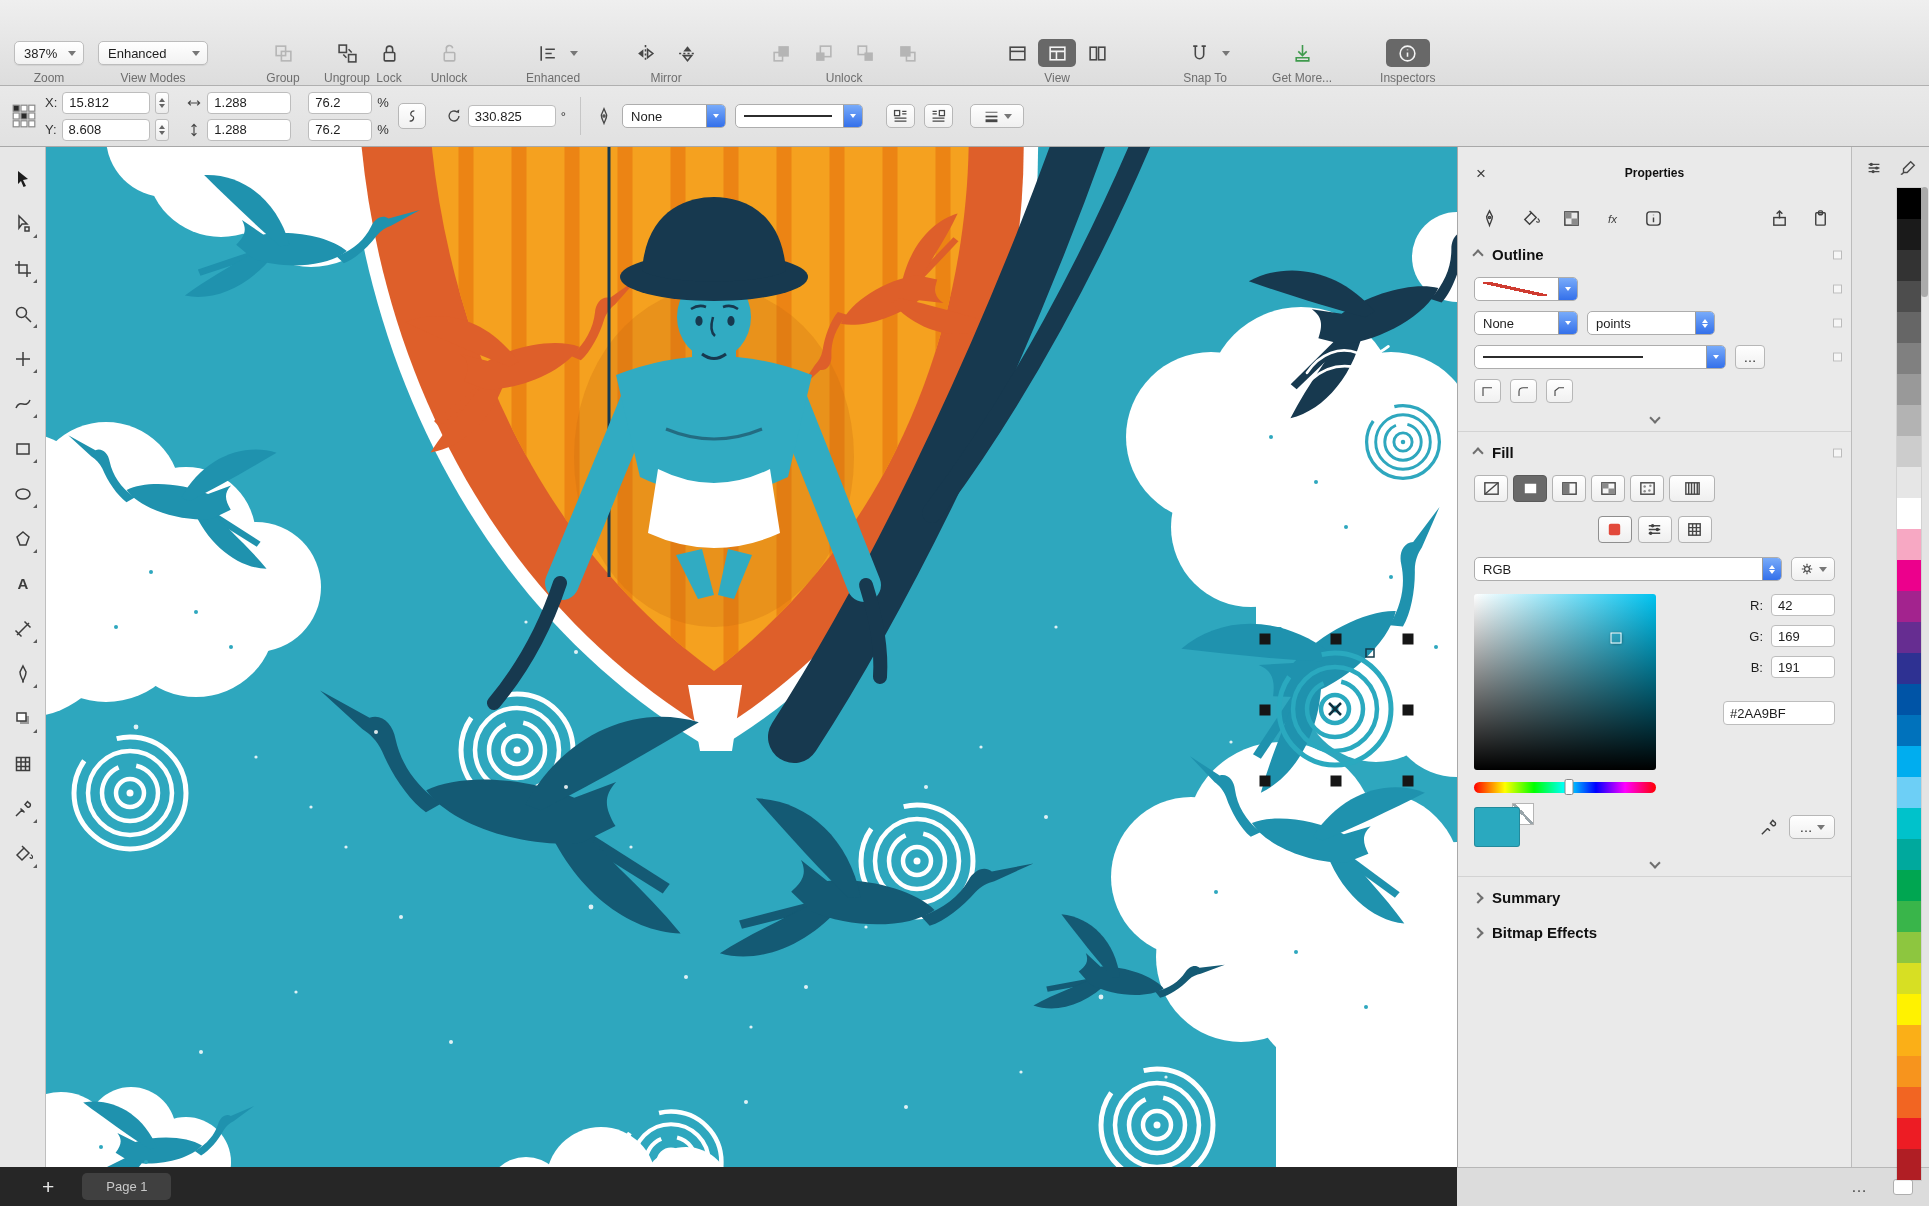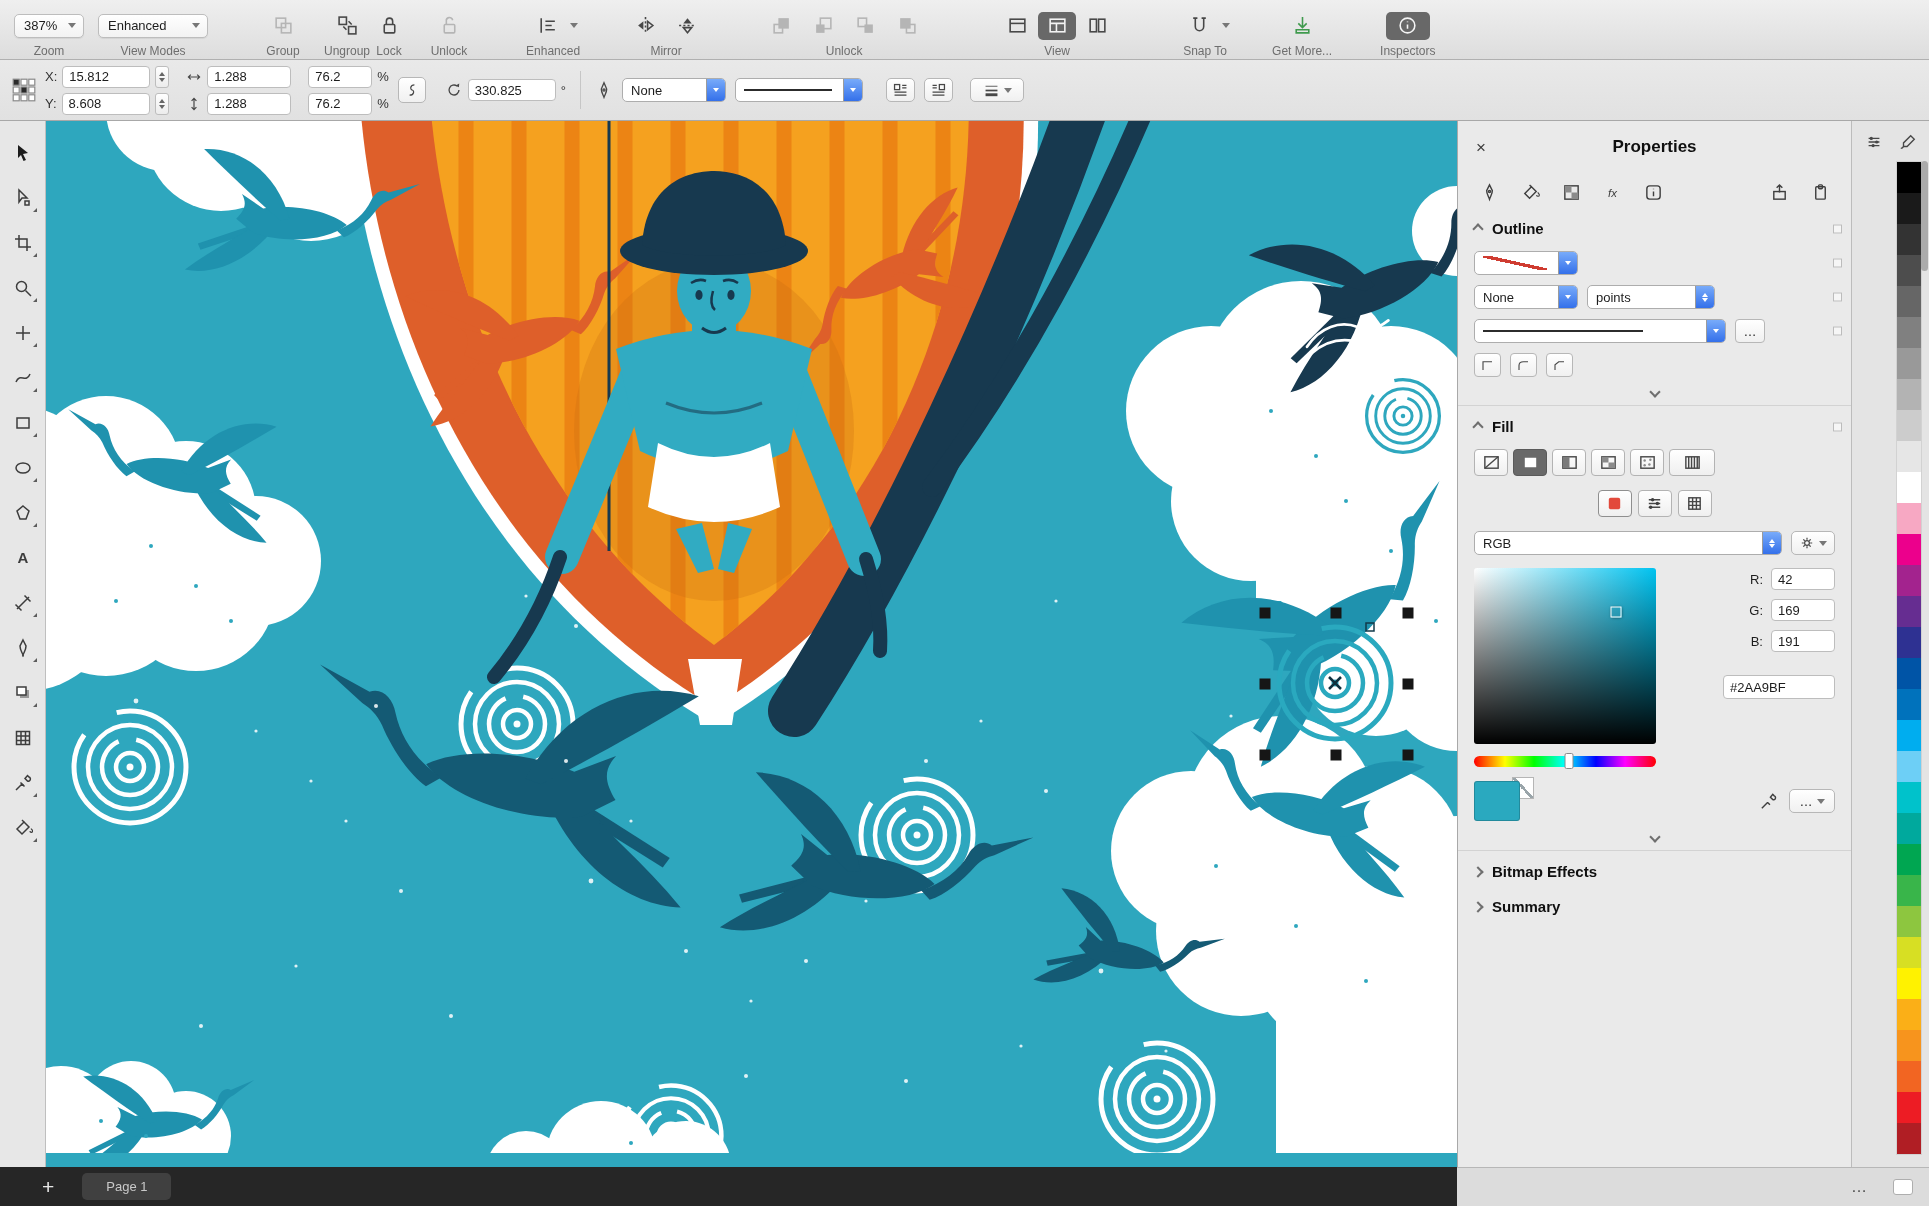--- a/index.html
+++ b/index.html
@@ -1,21 +1,21 @@
 <!DOCTYPE html>
 <html style="--c-teal: #2EA7BE; --c-white: #FFFFFF; --c-navy: #17394F; --c-bird-dark: #145A74; --c-bird-mid: #1F92AE; --c-skin: #31ABC2; --c-orange: #F5A11F; --c-orange-stripe: #EC8414; --c-orange-deep: #DE5F2A; --c-selected-fill: #2AA9BF; --c-accent-blue: #3B77EE; --c-picker-red: #E2493B;"><head>
 <meta charset="utf-8">
 <style>
 *{margin:0;padding:0;box-sizing:border-box}
 html,body{width:1929px;height:1206px;overflow:hidden}
 body{font-family:"Liberation Sans","DejaVu Sans",sans-serif;background:#e0e0e0}
 .app{width:1929px;height:1206px;display:flex;flex-direction:column}
 
 
-.toolbar{height:60px;background:linear-gradient(#efefef,#dddddd);border-bottom:1px solid #b0b0b0;display:flex;align-items:center;padding:9px 14px 0;flex:none}
+.toolbar{height:86px;background:linear-gradient(#efefef,#dddddd);border-bottom:1px solid #b0b0b0;display:flex;align-items:flex-end;padding:9px 14px 0;flex:none}
 .tgroup{display:flex;flex-direction:column;align-items:center}
 .trow{display:flex;align-items:center;gap:4px;height:30px}
 .tlabel{font-size:12px;color:#6e6e6e;margin-top:3px;white-space:nowrap}
 .tbtn{width:38px;height:28px;display:flex;align-items:center;justify-content:center;border-radius:5px}
 .tbtn.dark{background:#686868}
 .tbtn.dark .ic{stroke:#f4f4f4}
 .tbtn.disabled .ic{stroke:#b5b5b5}
 .ic{width:21px;height:21px;fill:none;stroke:#474747;stroke-width:1.5}
 .macsel{height:24px;background:linear-gradient(#ffffff,#f2f2f2);border:1px solid #bdbdbd;border-radius:5px;display:flex;align-items:center;font-size:13px;color:#1d1d1d;padding:0 7px 0 9px;box-shadow:0 1px 1px rgba(0,0,0,.07);gap:10px;white-space:nowrap}
 .chev{width:0;height:0;border-left:4px solid transparent;border-right:4px solid transparent;border-top:5px solid #777}
@@ -42,21 +42,21 @@
 .toolbox{width:46px;background:#e7e7e7;border-right:1px solid #bfbfbf;display:flex;flex-direction:column;align-items:center;padding-top:12px;gap:5px;flex:none}
 .tool{width:36px;height:40px;display:flex;align-items:center;justify-content:center;position:relative}
 .tool .ic{stroke:#3d3d3d;width:20px;height:20px}
 .fly{position:absolute;right:4px;bottom:6px;width:0;height:0;border-left:4px solid transparent;border-bottom:4px solid #5c5c5c}
 .canvas{width:1411px;flex:none;position:relative;overflow:hidden;background:#2EA7BE}
 
 
 .panel{width:394px;background:#eaeaea;border-left:1px solid #a9a9a9;flex:none;font-size:13px;color:#1d1d1d;display:flex;flex-direction:column;overflow:hidden}
 .phead{height:52px;display:flex;align-items:center;justify-content:center;position:relative;flex:none}
 .pclose{position:absolute;left:18px;font-size:17px;color:#3c3c3c;line-height:1}
-.ptitle{font-weight:bold;font-size:17px;color:#101010}
+.ptitle{font-weight:bold;font-size:12px;color:#101010}
 .ptabs{height:38px;display:flex;align-items:center;padding:0 18px;gap:15px;flex:none}
 .ptab{width:26px;height:24px;display:flex;align-items:center;justify-content:center;border-radius:4px}
 .ptab .ic{width:19px;height:19px;stroke:#3f3f3f}
 .mla{margin-left:auto}
 .shead{display:flex;align-items:center;gap:10px;padding:9px 16px;font-weight:bold;font-size:15px;color:#101010;position:relative}
 .carat{width:8px;height:8px;border-left:2px solid #6f6f6f;border-bottom:2px solid #6f6f6f;flex:none}
 .carat.up{transform:rotate(135deg)}
 .carat.down{transform:rotate(-45deg)}
 .carat.right{transform:rotate(225deg)}
 .srow{display:flex;align-items:center;gap:9px;padding:5px 16px;position:relative}
@@ -975,25 +975,25 @@
             </div>
         </div>
       </div>
       <div class="collapse">
           <span class="carat down"></span>
         </div>
       <div class="hdiv"></div>
 
       <div class="shead">
         <span class="carat right"></span>
-        <span>Bitmap Effects</span>
+        <span>Summary</span>
       </div>
       <div class="shead">
         <span class="carat right"></span>
-        <span>Summary</span>
+        <span>Bitmap Effects</span>
       </div>
     </div>
 
     <div class="rstrip">
       <div class="rstrip-icons">
         <svg class="ic" viewBox="0 0 20 20" style="width:18px;height:18px">
             <path d="M4,6 h12 M4,10 h12 M4,14 h12"></path>
             <circle cx="7" cy="6" r="1.8" fill="#474747" stroke="none"></circle>
             <circle cx="13" cy="10" r="1.8" fill="#474747" stroke="none"></circle>
             <circle cx="9" cy="14" r="1.8" fill="#474747" stroke="none"></circle>

